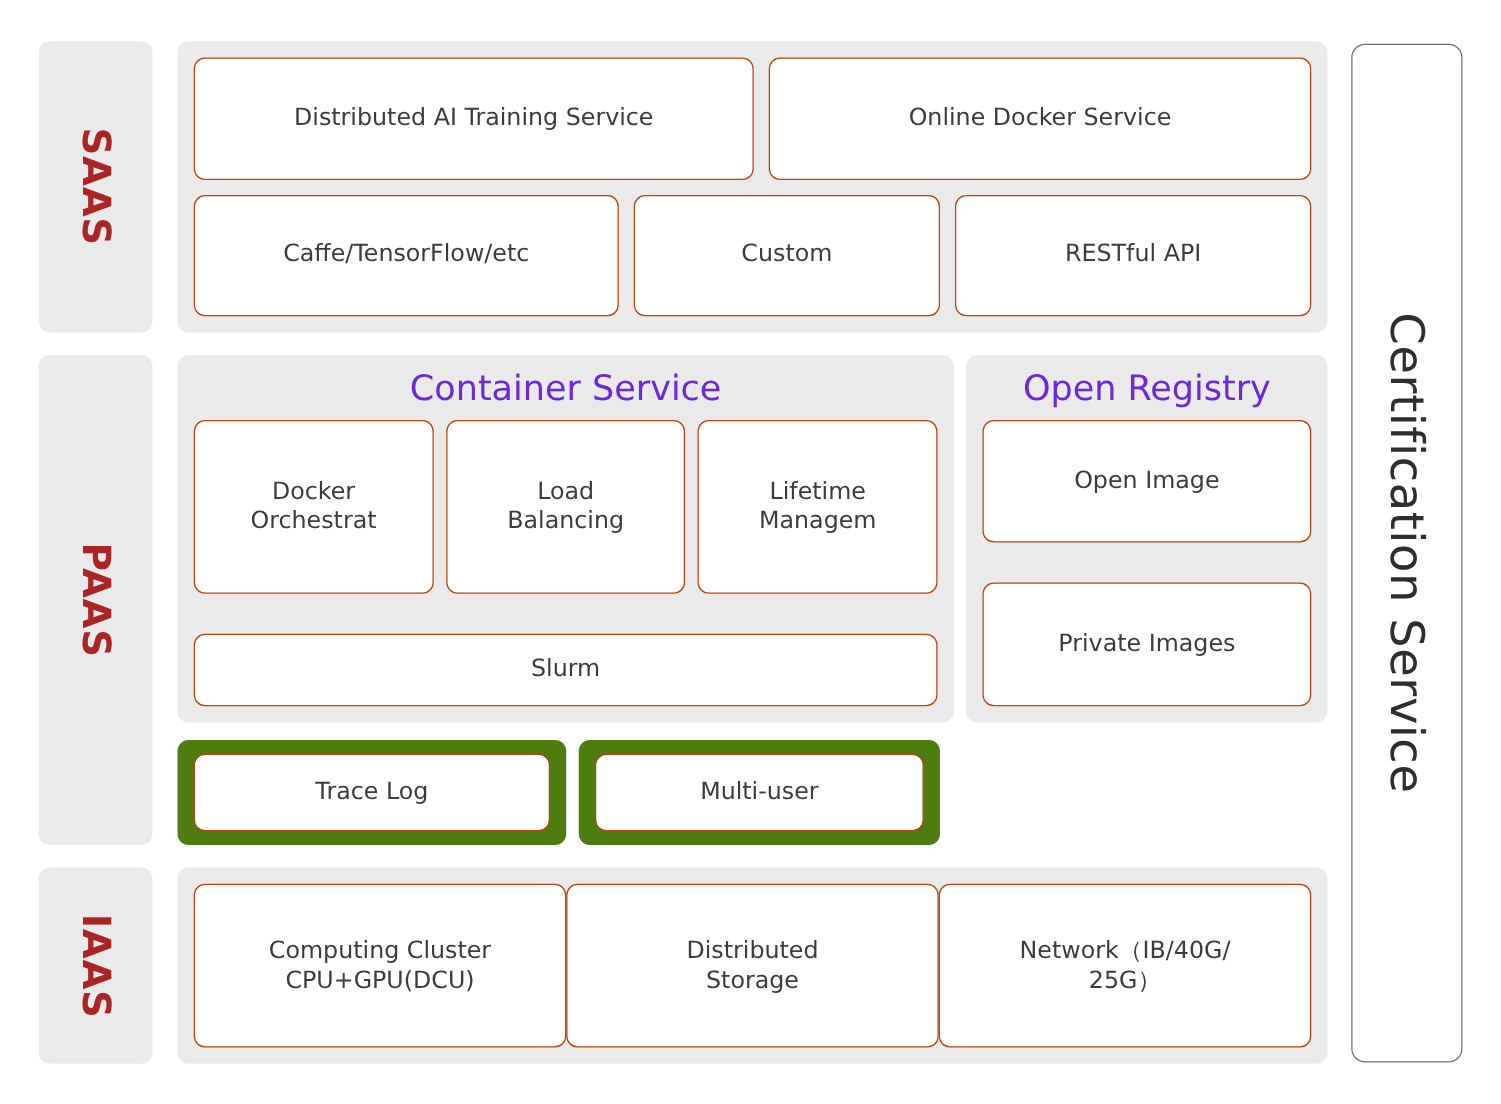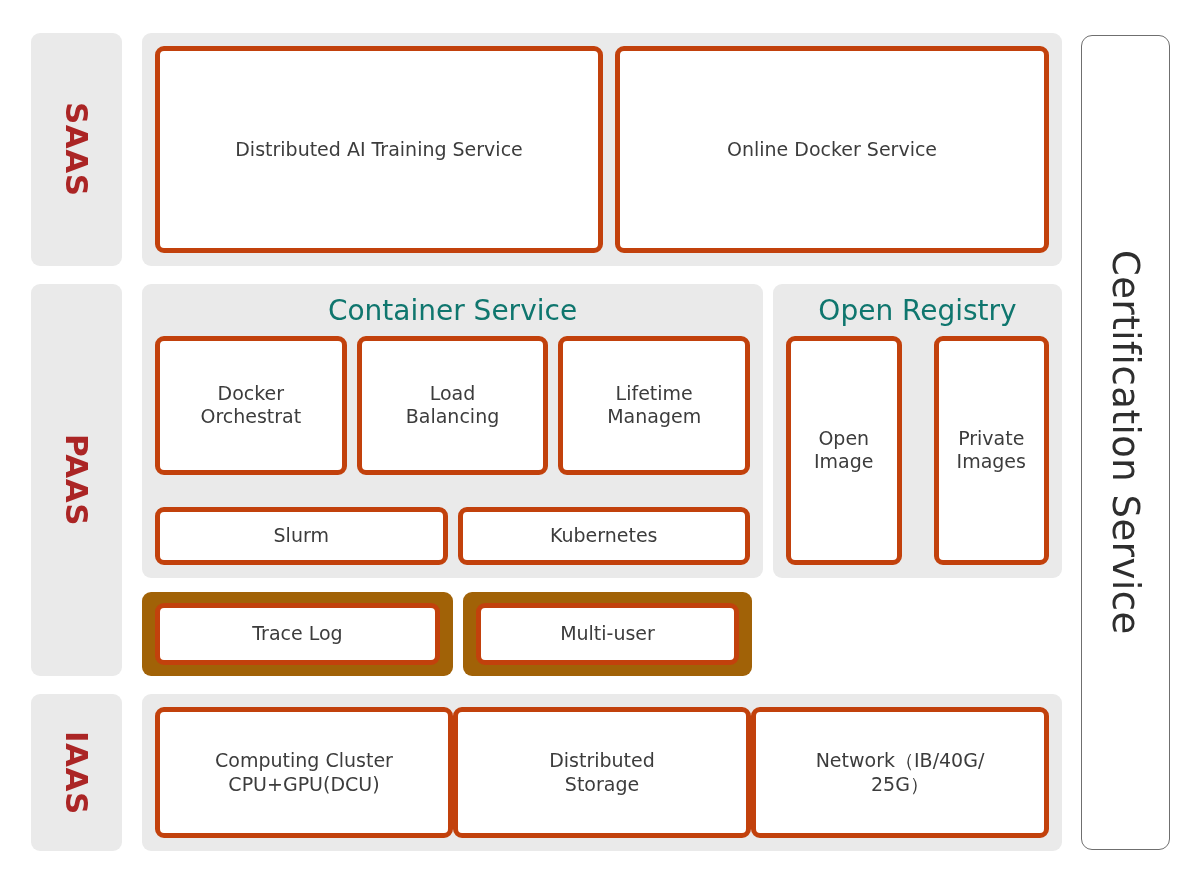--- a/index.html
+++ b/index.html
@@ -67,21 +67,21 @@
 
   .band {
     background: #eaeaea;
     border-radius: 9px;
     box-sizing: border-box;
   }
 
   
   .card {
     background: #ffffff;
-    border: 5px solid #c2410c;
+    border: 1px solid #c2410c;
     border-radius: 9px;
     box-sizing: border-box;
     display: flex;
     align-items: center;
     justify-content: center;
     text-align: center;
     font-size: 19px;
     color: #3c3c3c;
     line-height: 1.25;
     padding: 4px 8px;
@@ -137,21 +137,21 @@
     border-radius: 9px;
     box-sizing: border-box;
     padding: 12px 13px 13px 13px;
     display: flex;
     flex-direction: column;
     min-width: 0;
   }
   .group-title {
     text-align: center;
     font-size: 28px;
-    color: #0f766e;
+    color: #6d28d9;
     line-height: 1.1;
     margin-bottom: 9px;
     flex: 0 0 auto;
   }
 
   .group-container { flex: 1 1 auto; }
   .group-registry  { flex: 0 0 289px; }
 
   .container-rows {
     flex: 1 1 auto;
@@ -172,28 +172,29 @@
     flex: 0 0 58px;
     display: flex;
     flex-direction: row;
     gap: 10px;
   }
   .container-bot .card { flex: 1 1 0; height: 100%; }
 
   .registry-cards {
     flex: 1 1 auto;
     display: flex;
+    flex-direction: column;
     gap: 32px;
     min-height: 0;
   }
   .registry-cards .card { flex: 1 1 0; }
 
   
   .strip-cell {
-    background: #a16207;
+    background: #4d7c0f;
     border-radius: 9px;
     box-sizing: border-box;
     padding: 11px 13px;
     display: flex;
   }
   .strip-cell .card { flex: 1 1 auto; }
   .strip-1 { flex: 0 0 311px; }
   .strip-2 { flex: 1 1 auto; }
   .strip-3 { flex: 0 0 289px; }
 
@@ -244,41 +245,45 @@
       <span>IAAS</span>
     </div>
   </div>
 
   <div class="tiers">
 
     <div class="band saas-band">
       <div class="saas-row">
         <div class="card saas-r1-c1">Distributed AI Training Service</div>
         <div class="card saas-r1-c2">Online Docker Service</div>
+      </div>
+      <div class="saas-row">
+        <div class="card saas-r2-c1">Caffe/TensorFlow/etc</div>
+        <div class="card saas-r2-c2">Custom</div>
+        <div class="card saas-r2-c3">RESTful API</div>
       </div>
     </div>
 
     <div class="paas-area">
 
       <div class="paas-top">
 
         <div class="group group-container">
           <div class="group-title">Container Service</div>
           <div class="container-rows">
             <div class="container-top">
               <div class="card">Docker
 Orchestrat</div>
               <div class="card">Load
 Balancing</div>
               <div class="card">Lifetime
 Managem</div>
             </div>
             <div class="container-bot">
               <div class="card">Slurm</div>
-              <div class="card">Kubernetes</div>
             </div>
           </div>
         </div>
 
         <div class="group group-registry">
           <div class="group-title">Open Registry</div>
           <div class="registry-cards">
             <div class="card">Open Image</div>
             <div class="card">Private Images</div>
           </div>

